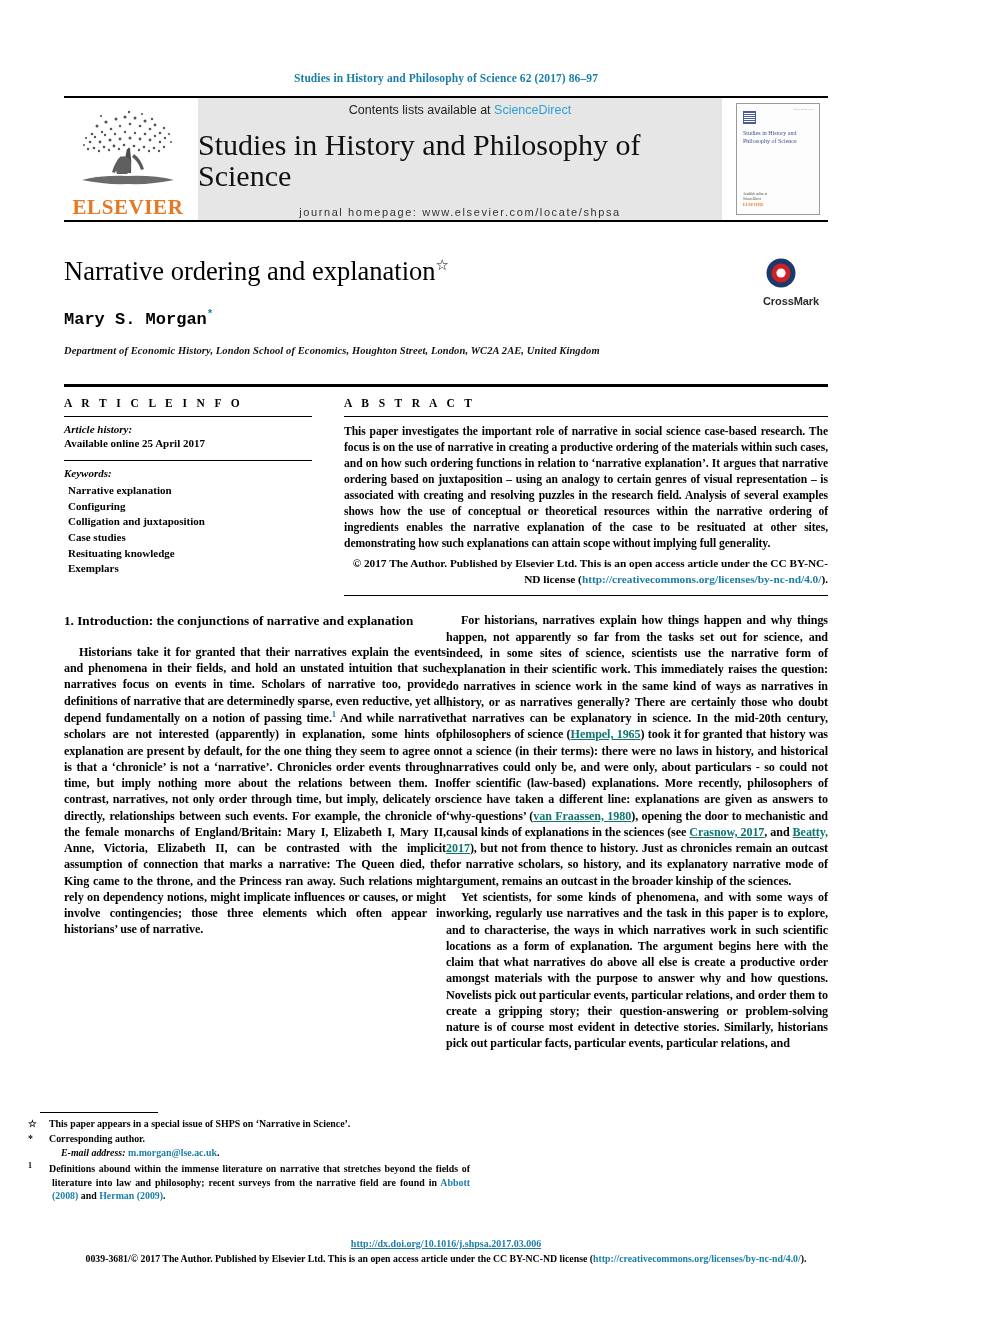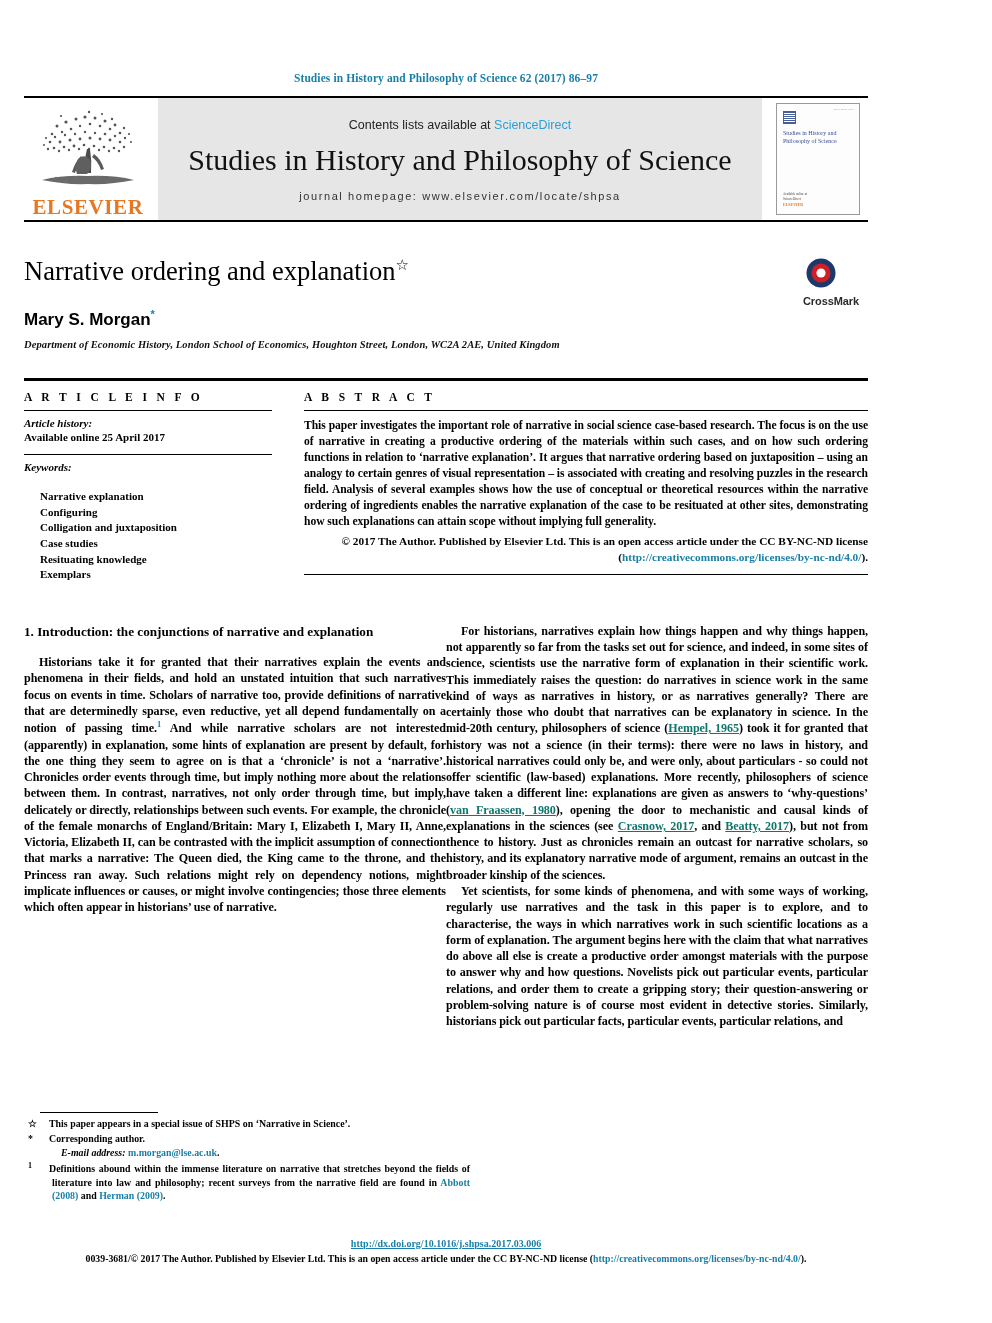--- a/index.html
+++ b/index.html
@@ -5,21 +5,21 @@
   * { box-sizing: border-box; }
   html, body { margin: 0; padding: 0; }
   body {
     width: 992px; height: 1323px;
     background: #ffffff;
     font-family: "Liberation Serif", serif;
     color: #000000;
     position: relative;
     overflow: hidden;
   }
-  .page { position: relative; width: 892px; height: 1323px; padding: 0 24px; border-radius: 15px; }
+  .page { position: relative; width: 892px; height: 1323px; padding: 0 64px; border-radius: 15px; }
 
   
   .runhead {
     text-align: center;
     font-family: "Liberation Serif", serif;
     font-size: 11.5px;
     font-weight: bold;
     color: #1a7fa8;
     padding-top: 72px;
     letter-spacing: .1px;
@@ -124,24 +124,24 @@
   .title-block { position: relative; padding-top: 34px; }
   .paper-title {
     font-family: "Liberation Serif", serif;
     font-size: 26.5px;
     font-weight: normal;
     line-height: 1.2;
     margin: 0 0 20px 0;
   }
   .paper-title .dagger { font-size: 15px; vertical-align: super; }
   .author-line {
-    font-family: Liberation Sans, sans-serif;
+    font-family: Liberation Mono, monospace;
     font-size: 17px;
     font-weight: bold;
-    margin-bottom: 10px;
+    margin-bottom: 17px;
   }
   .author-line sup { color: #1a7fa8; font-weight: bold; font-size: 11px; }
   .affiliation {
     font-family: "Liberation Serif", serif;
     font-size: 10.5px;
     font-style: italic;
     font-weight: bold;
     color: #111;
     letter-spacing: .1px;
   }
@@ -176,21 +176,21 @@
     font-weight: bold;
     letter-spacing: 3.4px;
     margin-bottom: 7px;
   }
   .thin-rule { border-top: 1.6px solid #000; }
   .info-group { padding-top: 6px; padding-bottom: 8px; }
   .info-label {
     font-size: 11px; font-style: italic; font-weight: bold; margin-bottom: 1px;
   }
   .info-val { font-size: 11px; font-weight: bold; line-height: 1.42; }
-  .kw-list { list-style: none; margin: 16px; padding: 0; }
+  .kw-list { list-style: none; margin: 4px; padding: 0; }
   .kw-list li { font-size: 11px; font-weight: bold; line-height: 1.42; }
   .abstract-body {
     padding-top: 7px;
     font-size: 11.6px;
     line-height: 1.38;
     text-align: justify;
     font-weight: bold;
     letter-spacing: -.05px;
   }
   .copyright {

